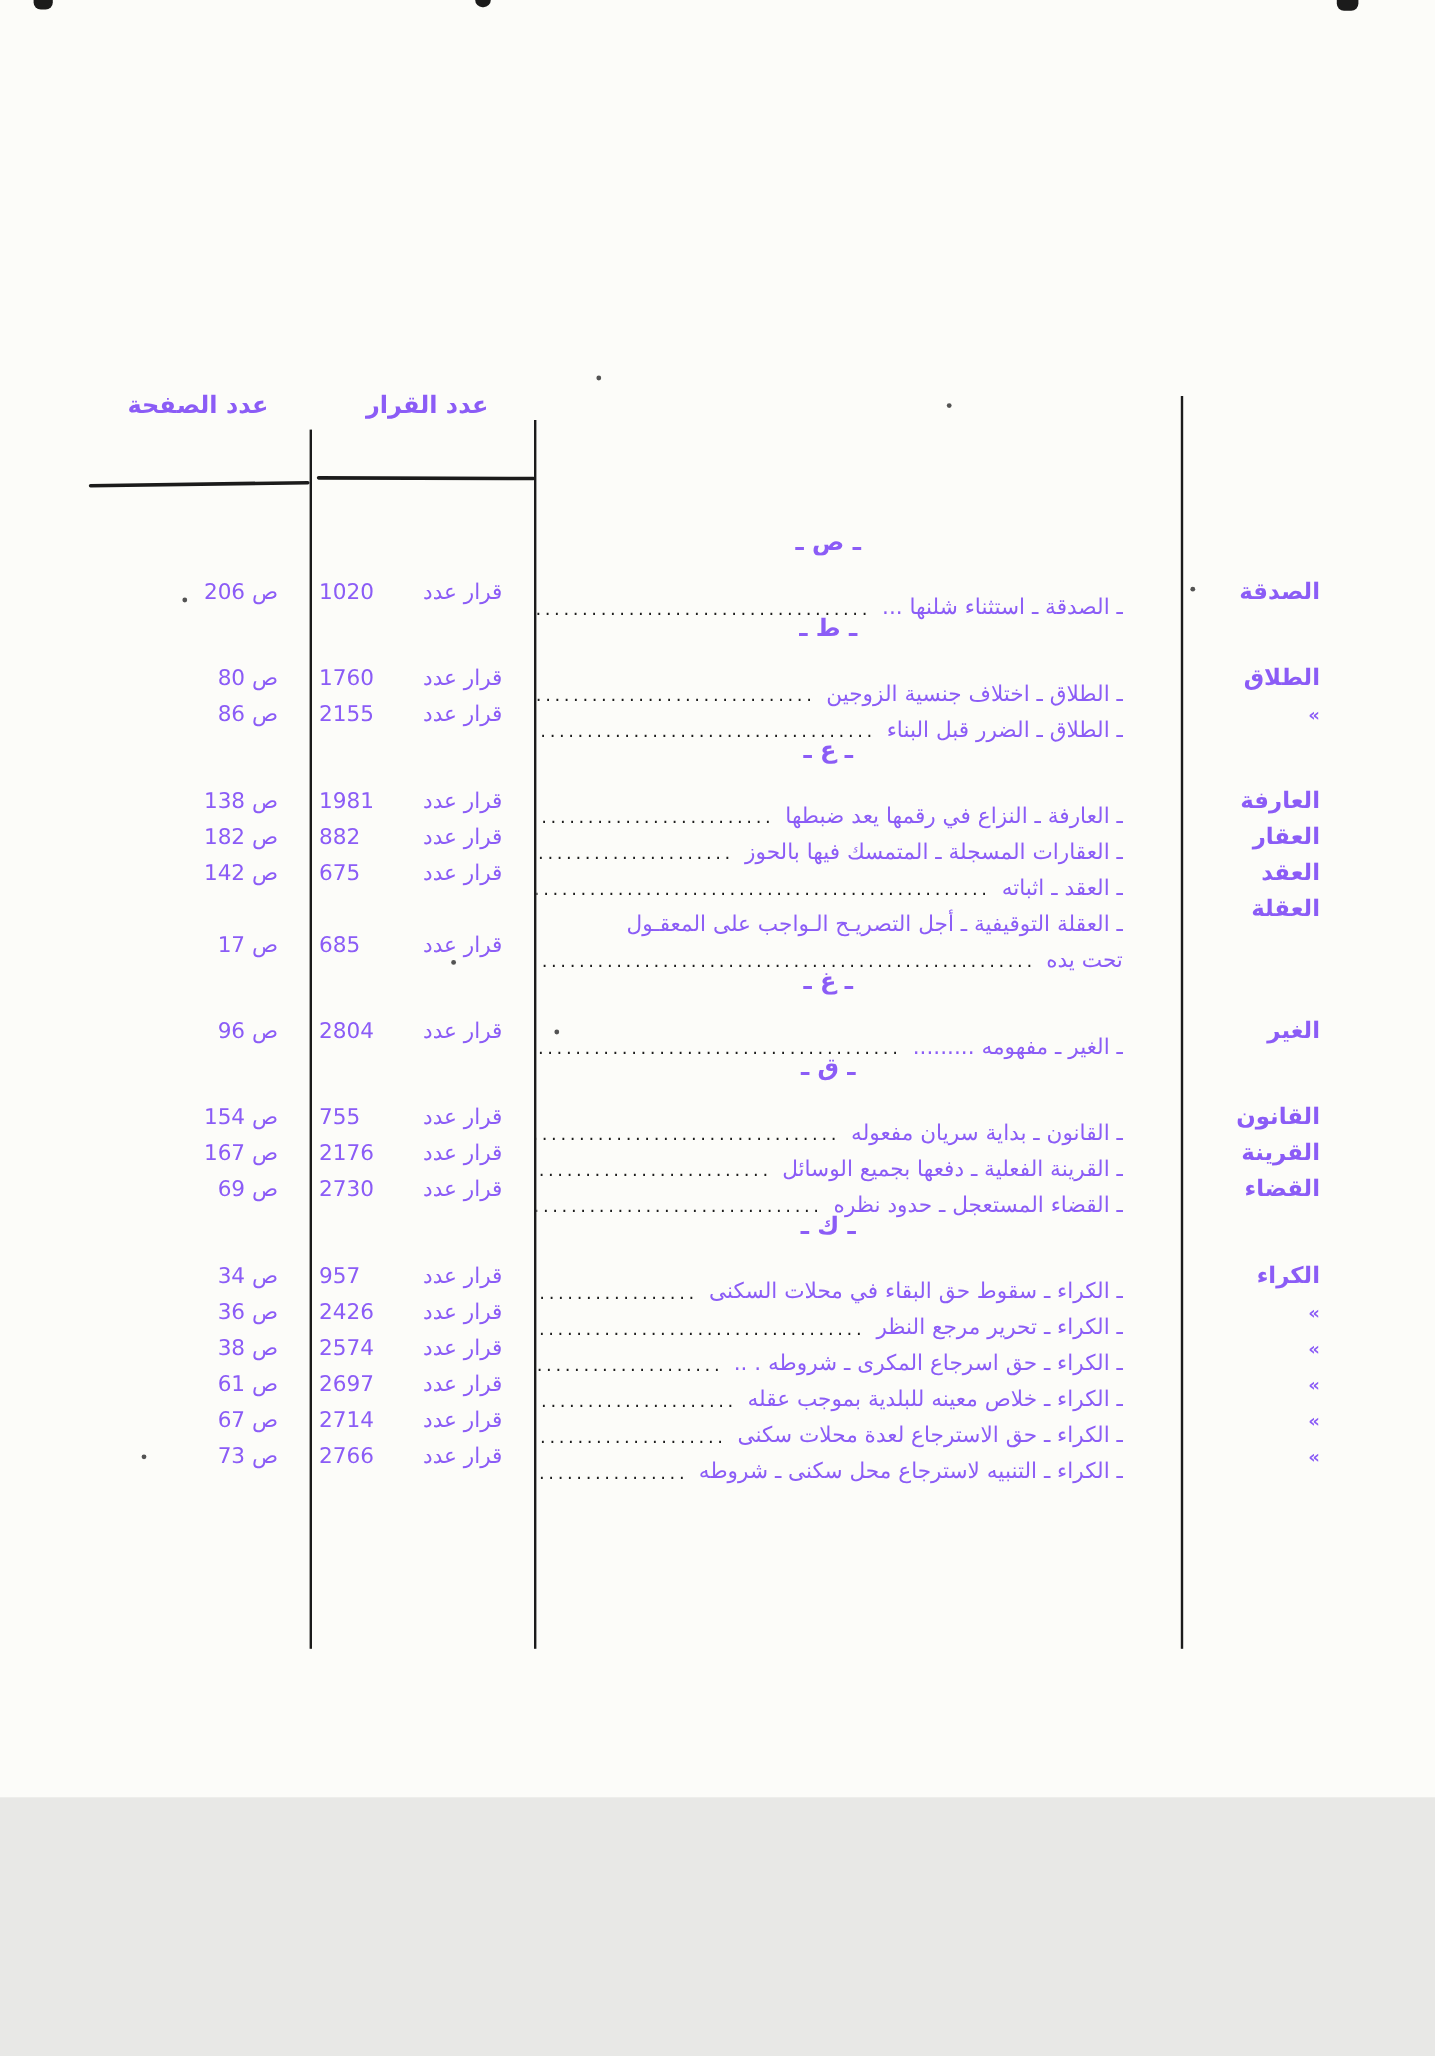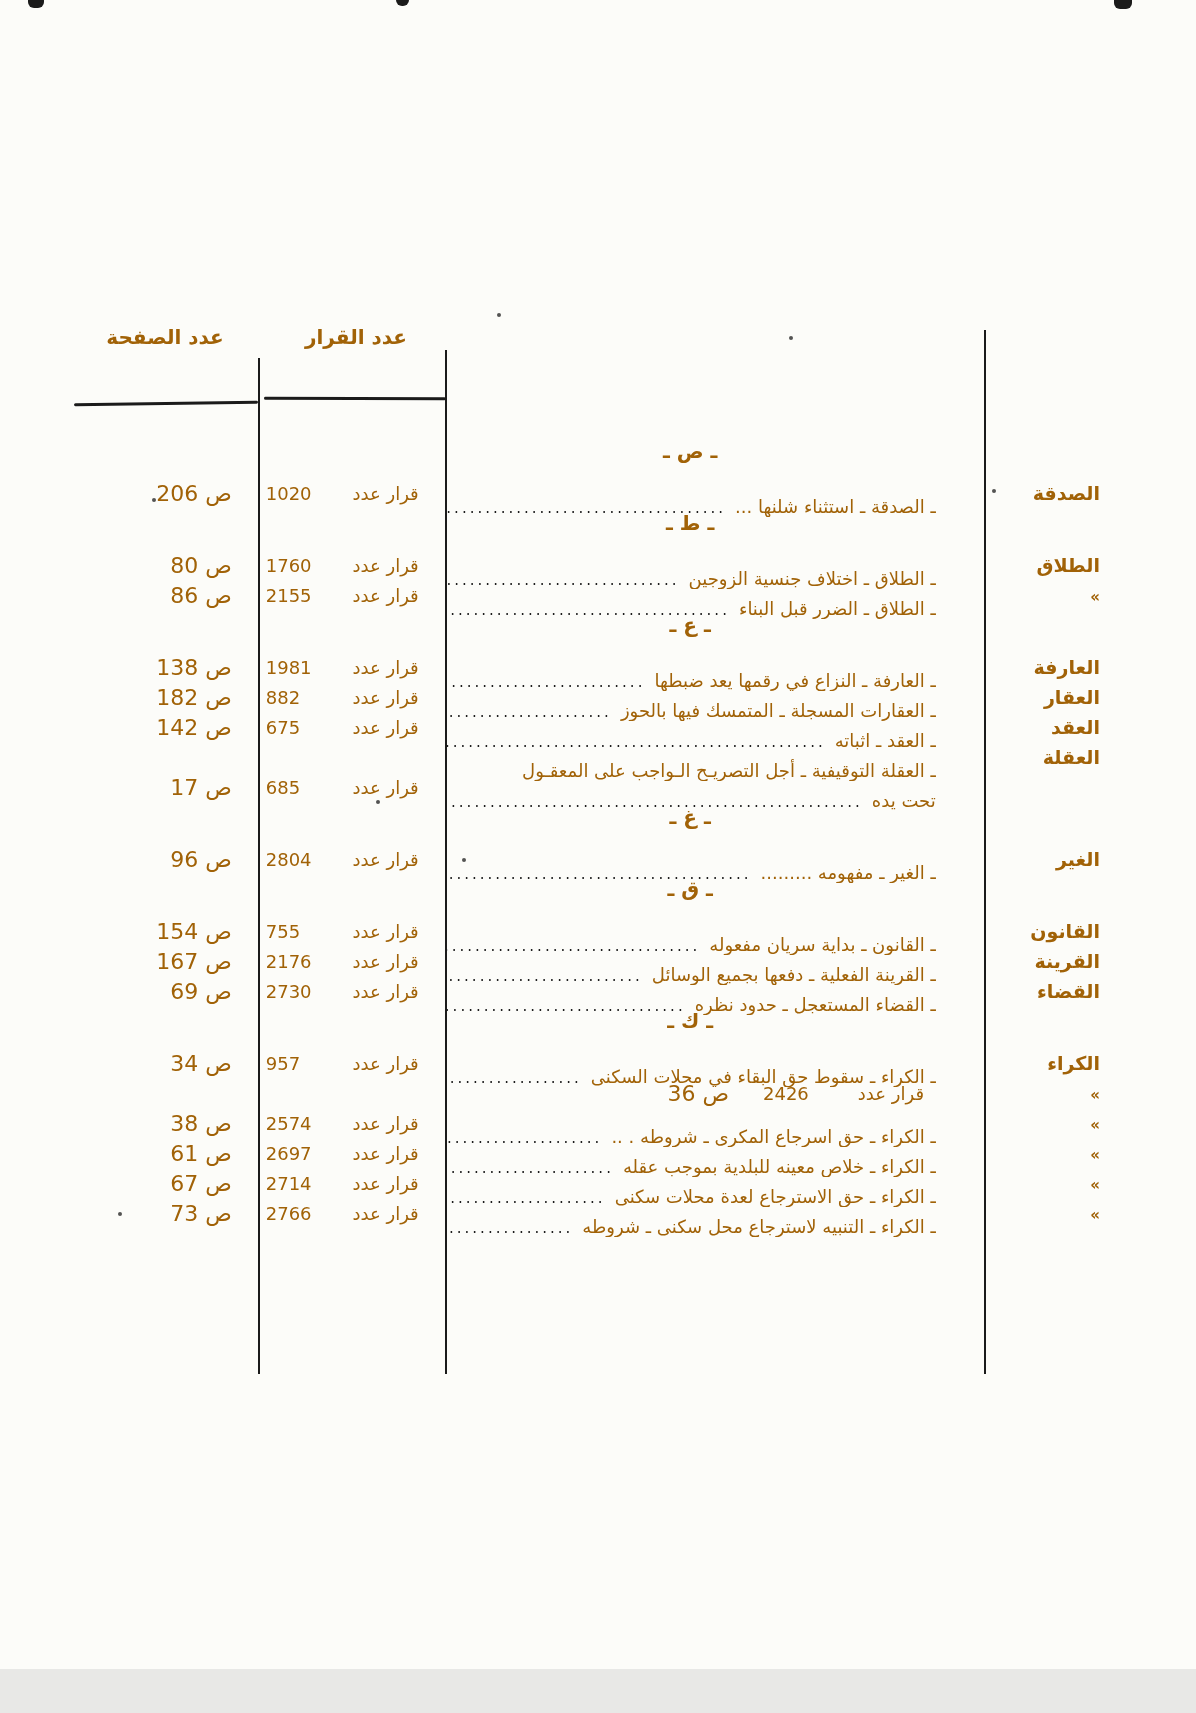--- a/index.html
+++ b/index.html
@@ -1,19 +1,19 @@
 <!DOCTYPE html>
 <html lang="ar" dir="rtl" style="--ink: #1b1b1b; --paper: #fcfcf9;"><head>
 <meta charset="utf-8">
 <style>
   :root { --ink:#1b1b1b; --paper:#fcfcf9; }
   html,body { margin:0; padding:0; background:#e8e8e6; }
   .page {
-    position:relative; width:1196px; height:1669px; margin:0 auto;
-    background:var(--paper); color:#a16207; overflow:hidden;
+    position:relative; width:1196px; height:1498px; margin:0 auto;
+    background:var(--paper); color:#8b5cf6; overflow:hidden;
     font-family:"DejaVu Sans", sans-serif; direction:rtl;
   }
   
   .speck { position:absolute; background:var(--ink); }
   .speck.blob { border-radius:0 0 6px 6px; }
   .speck.dot  { width:4px; height:4px; border-radius:50%; opacity:.75; }
 
   
   .col-header {
     position:absolute; top:325px; font-size:20px; font-weight:bold;
@@ -52,21 +52,21 @@
   .entry-text { white-space:nowrap;margin-top:27px; }
   .leader { flex:1 1 0; min-width:0; overflow:hidden; margin-left:2px; margin-right:9px;
             font-size:15px; letter-spacing:3px; color:#1d1d1d; white-space:nowrap; }
   .leader::before { content:"..........................................................................................................................."; }
   .cell-dec {
     width:187px; padding:0 12px 0 14px; display:flex; justify-content:space-between;
     align-items:center; font-size:18px; white-space:nowrap;
   }
   .cell-pg {
     width:190px; padding-right:20px; padding-left:6px; text-align:right;
-    font-size:22px; white-space:nowrap;
+    font-size:18px; white-space:nowrap;
   }
 </style>
 </head>
 <body>
 
 <div class="page">
 
   <div class="speck blob" style="left:28px;  top:0; width:16px; height:8px;"></div>
   <div class="speck blob" style="left:396px; top:0; width:13px; height:6px;"></div>
   <div class="speck blob" style="left:1114px;top:0; width:18px; height:9px;"></div>
@@ -272,20 +272,24 @@
           <span class="leader"></span>
         </div>
         <div class="cell cell-dec">
           <span>قرار عدد</span>
           <span>957</span>
         </div>
         <div class="cell cell-pg"><span>ص 34</span></div>
       </div>
       <div class="row">
         <div class="cell cell-kw"><span class="ditto">»</span></div>
+        <div class="cell cell-subj">
+          <span class="entry-text">ـ الكراء ـ تحرير مرجع النظر</span>
+          <span class="leader"></span>
+        </div>
         <div class="cell cell-dec">
           <span>قرار عدد</span>
           <span>2426</span>
         </div>
         <div class="cell cell-pg"><span>ص 36</span></div>
       </div>
       <div class="row">
         <div class="cell cell-kw"><span class="ditto">»</span></div>
         <div class="cell cell-subj">
           <span class="entry-text">ـ الكراء ـ حق اسرجاع المكرى ـ شروطه . ..</span>

